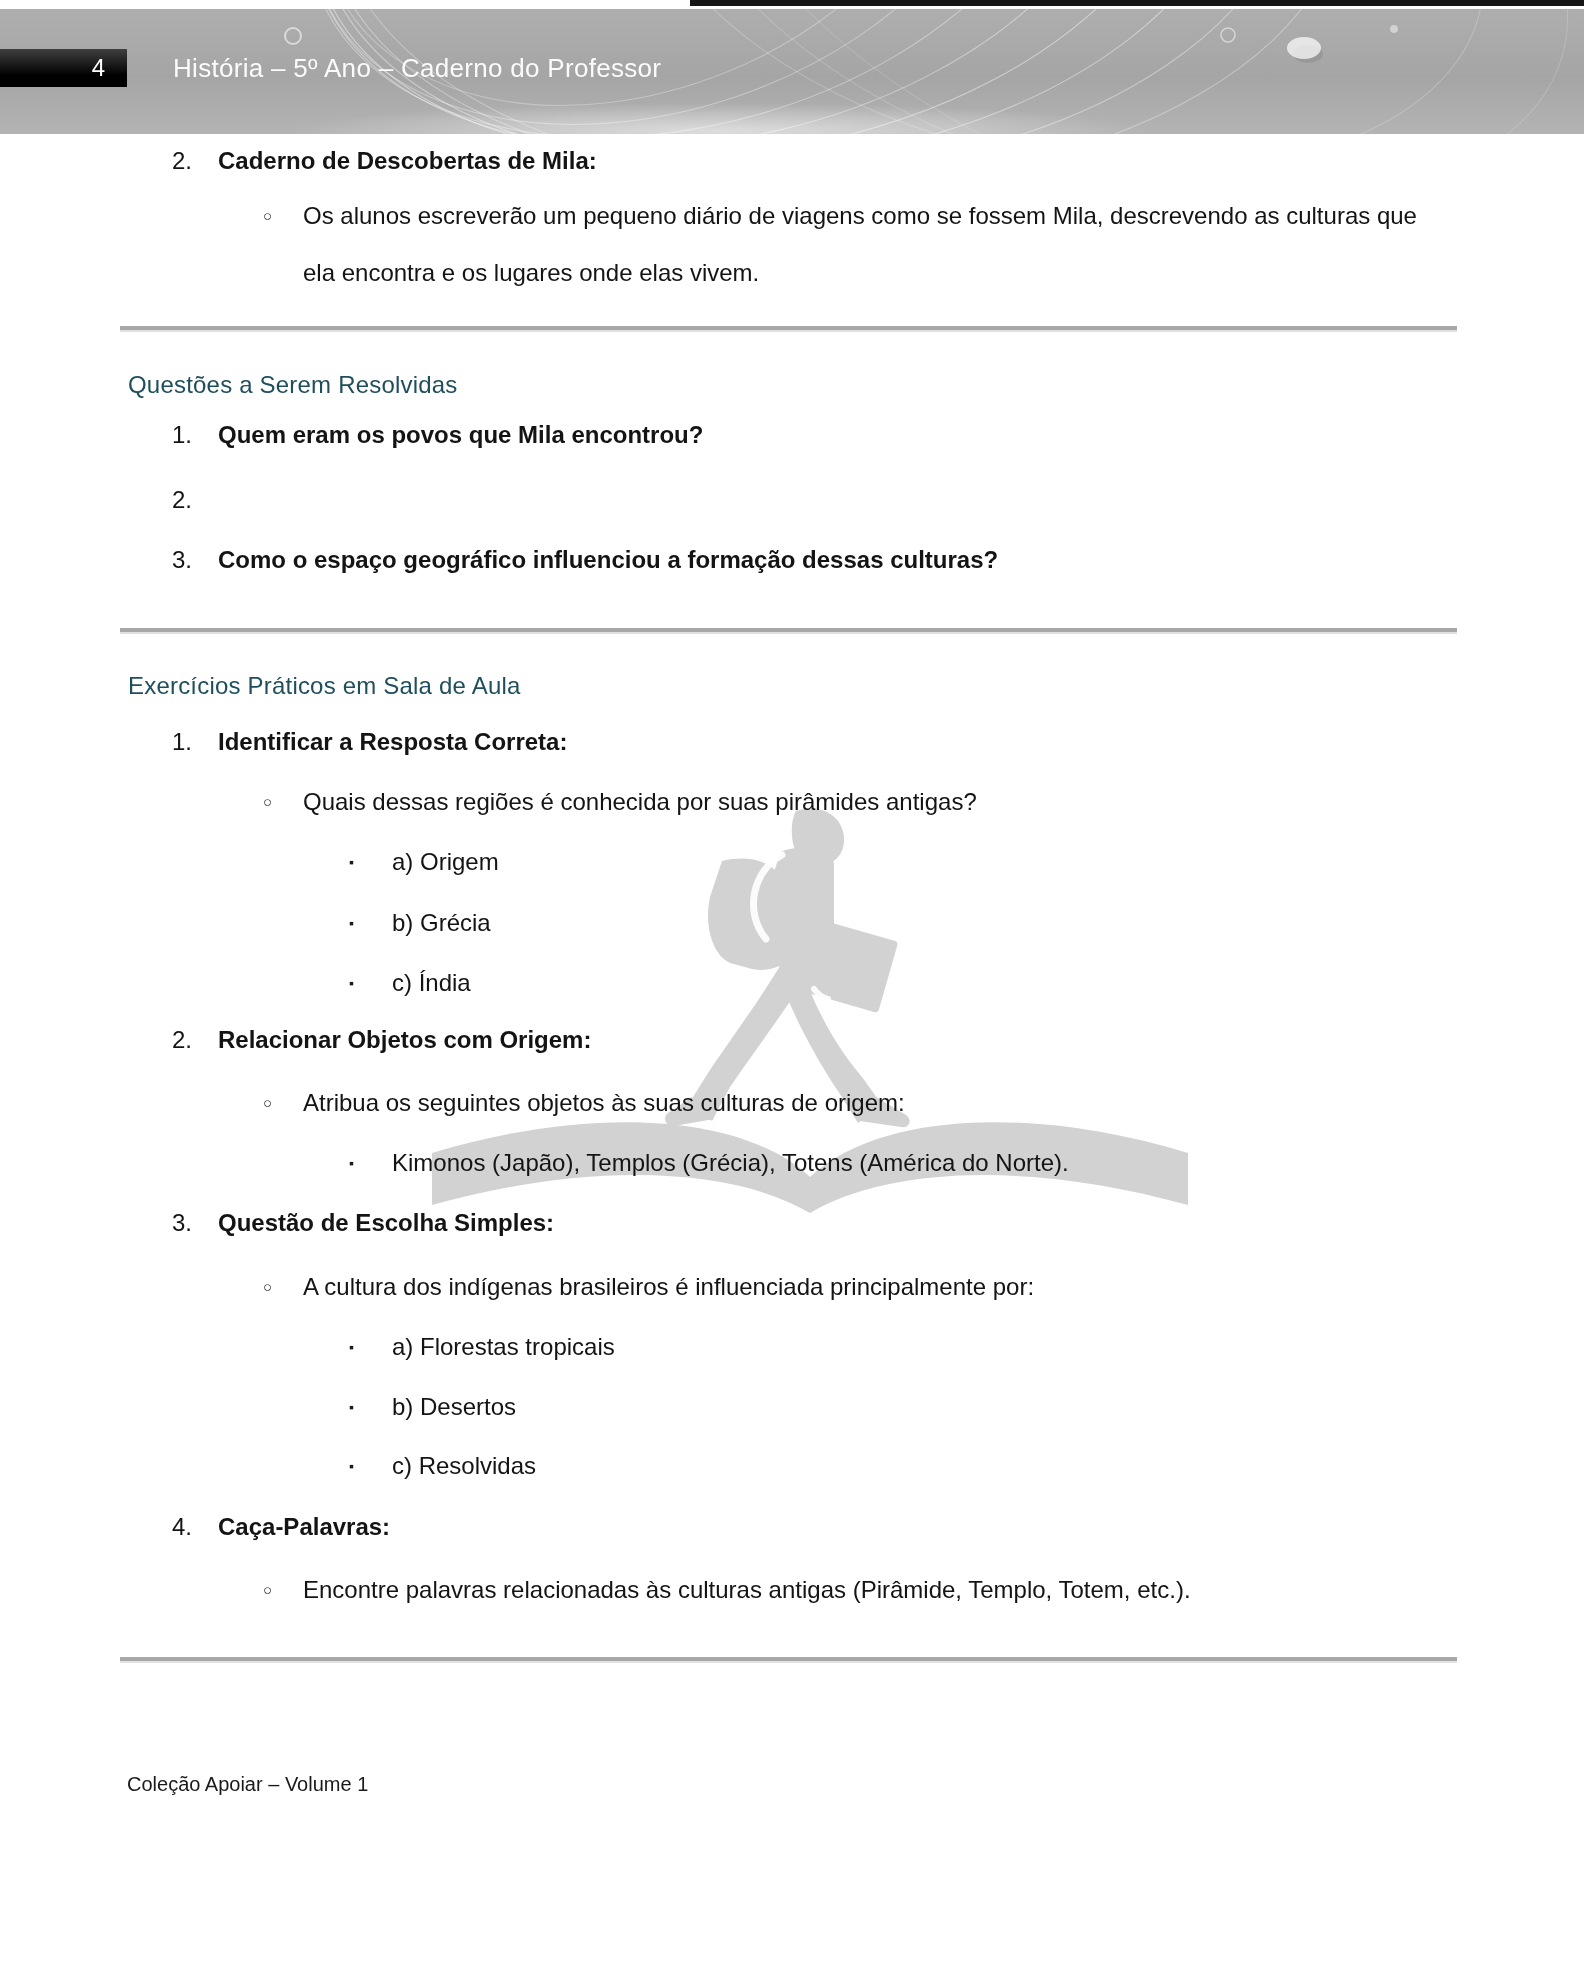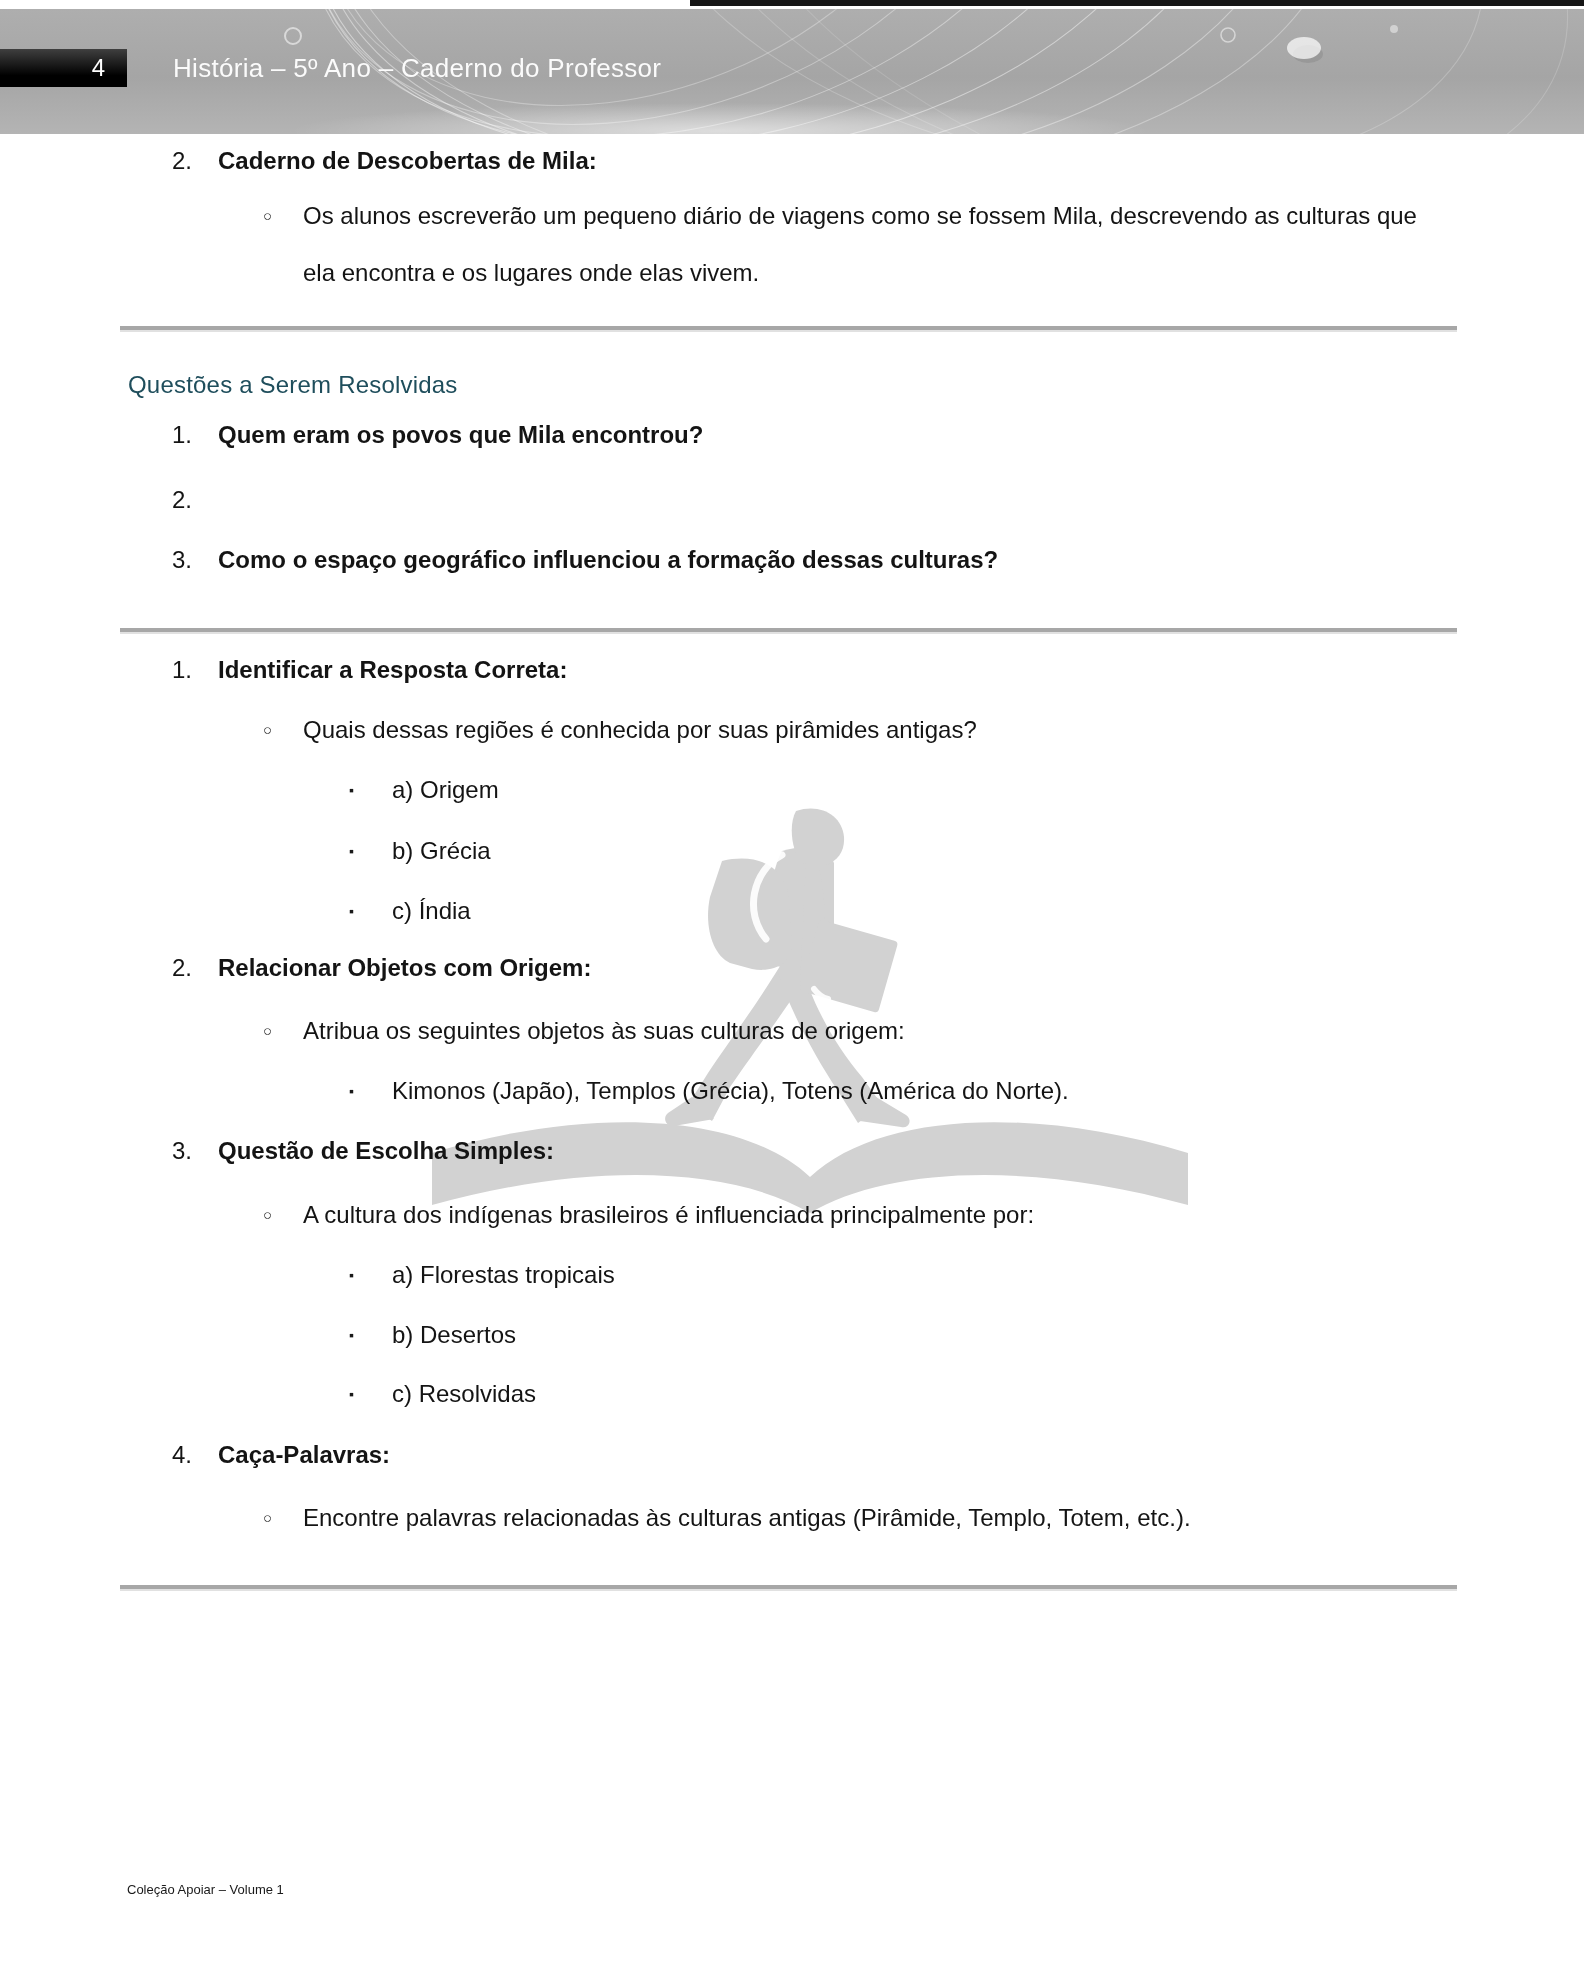--- a/index.html
+++ b/index.html
@@ -47,22 +47,22 @@
   .intro-para .txt{width:1150px;}
   .divider{
     margin-left:120px;width:1337px;height:4px;background:#a7a7a7;
     box-shadow:0 2px 0 rgba(170,170,170,.35);
   }
   .sec-heading{
     margin-left:128px;font-size:24px;line-height:36px;font-weight:400;
     color:#1f4e5c;letter-spacing:.2px;white-space:nowrap;
   }
   .footer{
-    position:absolute;left:127px;top:1878px;
-    font-size:13px;line-height:24px;color:#1a1a1a;z-index:1;white-space:nowrap;
+    position:absolute;left:127px;top:1772px;
+    font-size:20px;line-height:24px;color:#1a1a1a;z-index:1;white-space:nowrap;
   }
   
   .m-intro1{margin-top:13px;}
   .m-intro2{margin-top:12px;}
   .m-div1{margin-top:25px;}
   .m-h1{margin-top:37px;}
   .m-q1{margin-top:18px;}
   .m-q2{margin-top:37px;}
   .m-q3{margin-top:32px;}
   .m-div2{margin-top:54px;}
@@ -182,20 +182,21 @@
     <div class="l1 m-q2">
       <div class="num">2.</div>
     </div>
     <div class="l1 m-q3">
       <div class="num">3.</div>
       <div class="txt">Como o espaço geográfico influenciou a formação dessas culturas?</div>
     </div>
 
     <div class="divider m-div2"></div>
 
+    <div class="sec-heading m-h2">Exercícios Práticos em Sala de Aula</div>
 
     <div class="l1 m-e1">
       <div class="num">1.</div>
       <div class="txt">Identificar a Resposta Correta:</div>
     </div>
     <div class="l2 m-e1q">
       <div class="marker">○</div>
       <div class="txt">Quais dessas regiões é conhecida por suas pirâmides antigas?</div>
     </div>
     <div class="l3 m-e1a">

